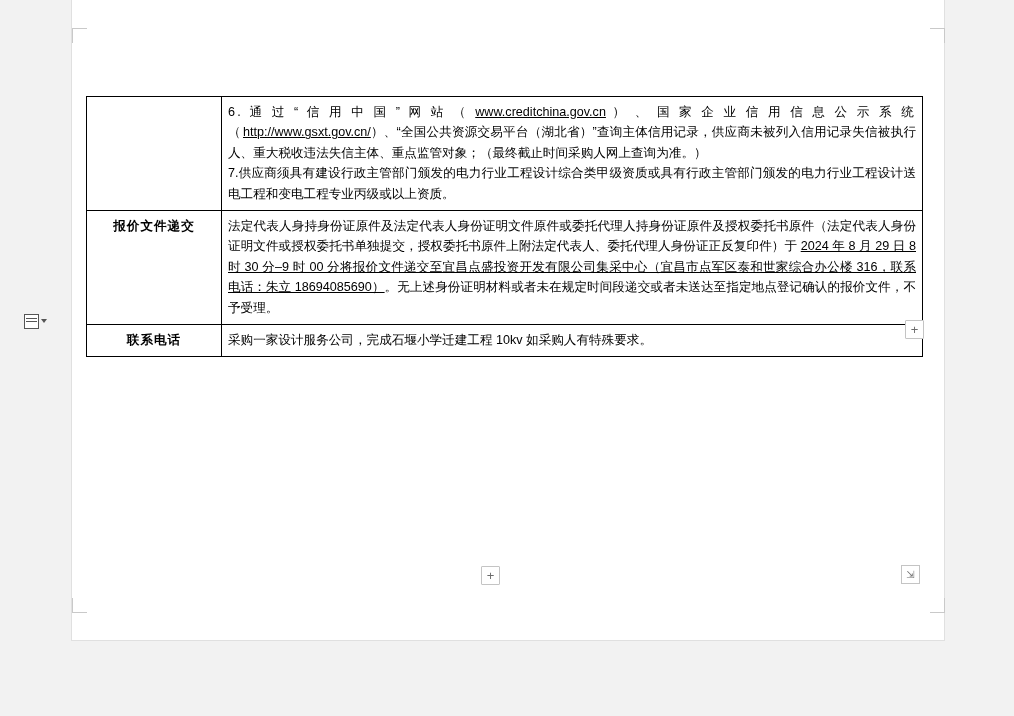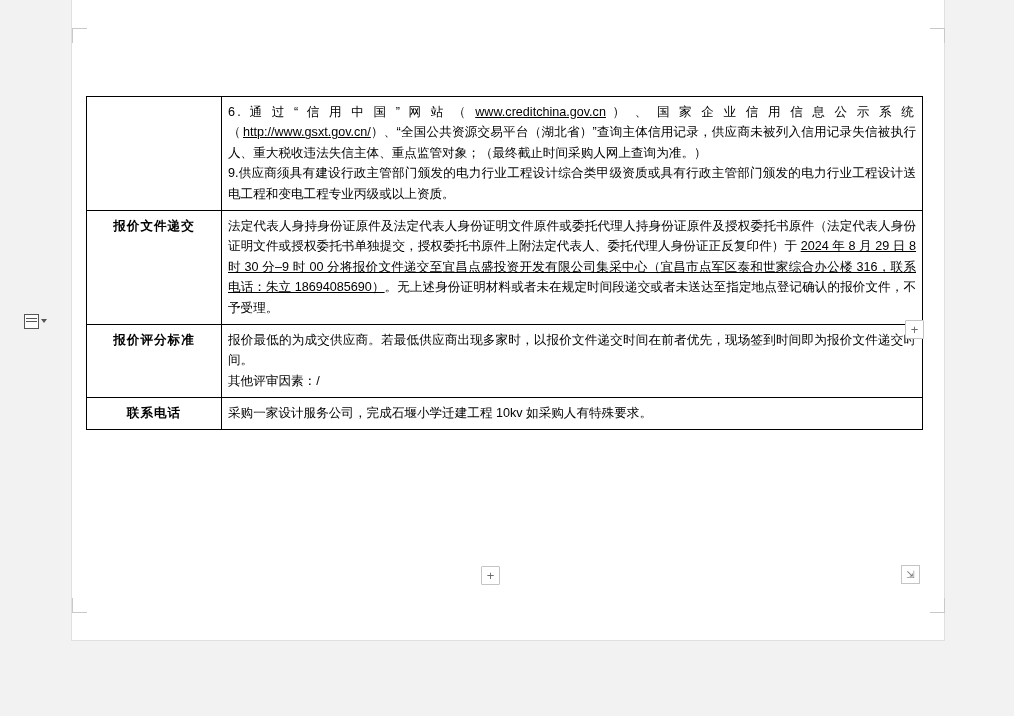--- a/index.html
+++ b/index.html
@@ -128,34 +128,27 @@
 </head>
 <body>
 
 <div id="page">
   <table class="doc">
     <tbody id="table-body">
         <tr>
           <td class="label"></td>
           <td class="content">
             <div class="p just"><span class="sp-wide">6. 通 过 “ 信 用 中 国 ” 网 站 （ </span><span class="link">www.creditchina.gov.cn</span><span class="sp-wide"> ） 、 国 家 企 业 信 用 信 息 公 示 系 统 （</span><span class="link">http://www.gsxt.gov.cn/</span><span>）、“全国公共资源交易平台（湖北省）”查询主体信用记录，供应商未被列入信用记录失信被执行人、重大税收违法失信主体、重点监管对象；（最终截止时间采购人网上查询为准。）</span></div>
-            <div class="p just"><span>9.供应商须具有建设行政主管部门颁发的电力行业工程设计综合类甲级资质或具有行政主管部门颁发的电力行业工程设计送电工程和变电工程专业丙级或以上资质。</span></div>
+            <div class="p just"><span>7.供应商须具有建设行政主管部门颁发的电力行业工程设计综合类甲级资质或具有行政主管部门颁发的电力行业工程设计送电工程和变电工程专业丙级或以上资质。</span></div>
           </td>
         </tr>
         <tr>
           <td class="label">报价文件递交</td>
           <td class="content">
             <div class="p just"><span>法定代表人身持身份证原件及法定代表人身份证明文件原件或委托代理人持身份证原件及授权委托书原件（法定代表人身份证明文件或授权委托书单独提交，授权委托书原件上附法定代表人、委托代理人身份证正反复印件）于 </span><span class="u">2024 年 8 月 29 日 8 时 30 分–9 时 00 分将报价文件递交至宜昌点盛投资开发有限公司集采中心（宜昌市点军区泰和世家综合办公楼 316，联系电话：朱立  18694085690）</span><span>。无上述身份证明材料或者未在规定时间段递交或者未送达至指定地点登记确认的报价文件，不予受理。</span></div>
-          </td>
-        </tr>
-        <tr>
-          <td class="label">报价评分标准</td>
-          <td class="content">
-            <div class="p just"><span>报价最低的为成交供应商。若最低供应商出现多家时，以报价文件递交时间在前者优先，现场签到时间即为报价文件递交时间。</span></div>
-            <div class="p just"><span>其他评审因素：/</span></div>
           </td>
         </tr>
         <tr>
           <td class="label">联系电话</td>
           <td class="content">
             <div class="p just"><span>采购一家设计服务公司，完成石堰小学迁建工程 10kv 如采购人有特殊要求。</span></div>
           </td>
         </tr>
       </tbody>
   </table>

